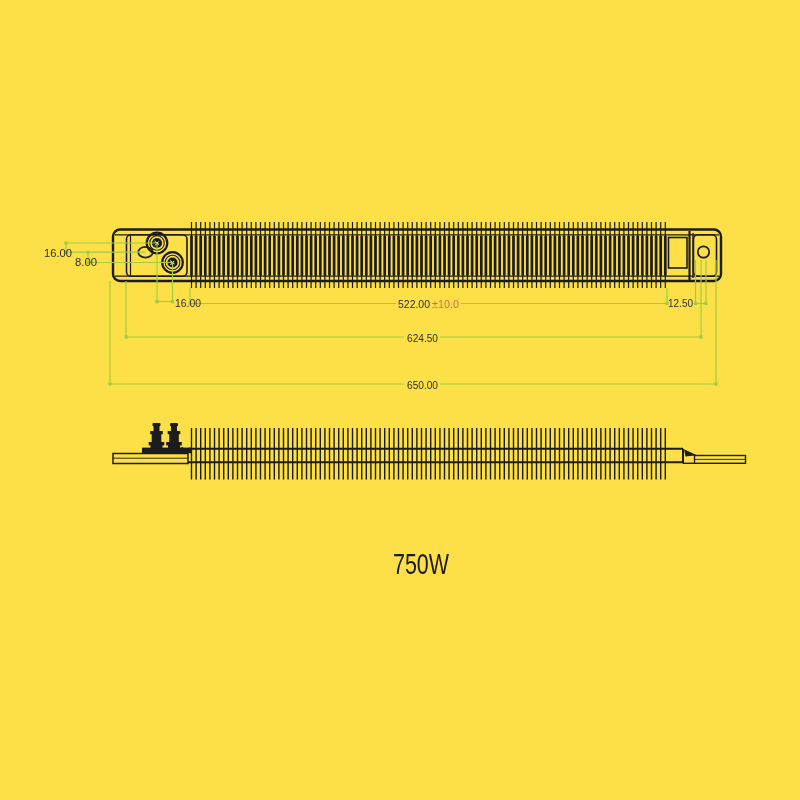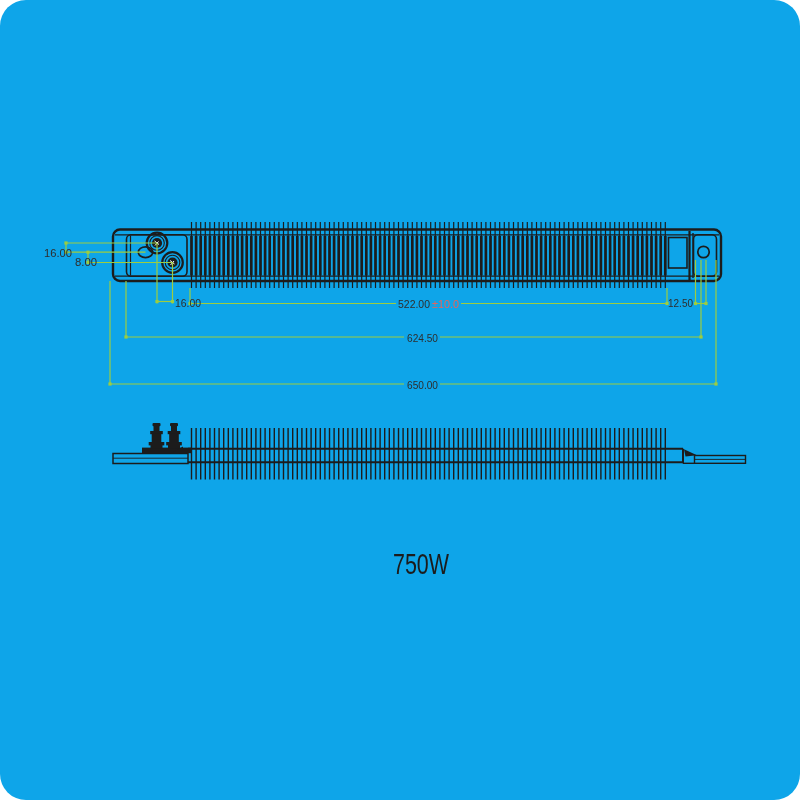--- a/index.html
+++ b/index.html
@@ -5,24 +5,23 @@
   :root{
     --line:#1c1c1c;
     --dim:#9ecd3f;
     --tol:#e8635a;
     --dimtext:#2e2e2e;
   }
   html,body{margin:0;padding:0;background:#ffffff;}
   .page{
     position:relative;
     width:800px;height:800px;
-    background:#0ea5e9;
+    background:#fde047;
     overflow:hidden;
     font-family:"Liberation Sans", sans-serif;
-    border-radius:26px;
   }
   svg{display:block;}
   .blk{stroke:var(--line);fill:none;stroke-linecap:butt;}
   .blkfill{fill:var(--line);stroke:none;}
   .dim{stroke:var(--dim);fill:none;stroke-width:1.2;}
   .dimsq{fill:var(--dim);stroke:none;}
   .dimtext{
     fill:var(--dimtext);
     font-family:"Liberation Sans", sans-serif;
     font-size:11.5px;

